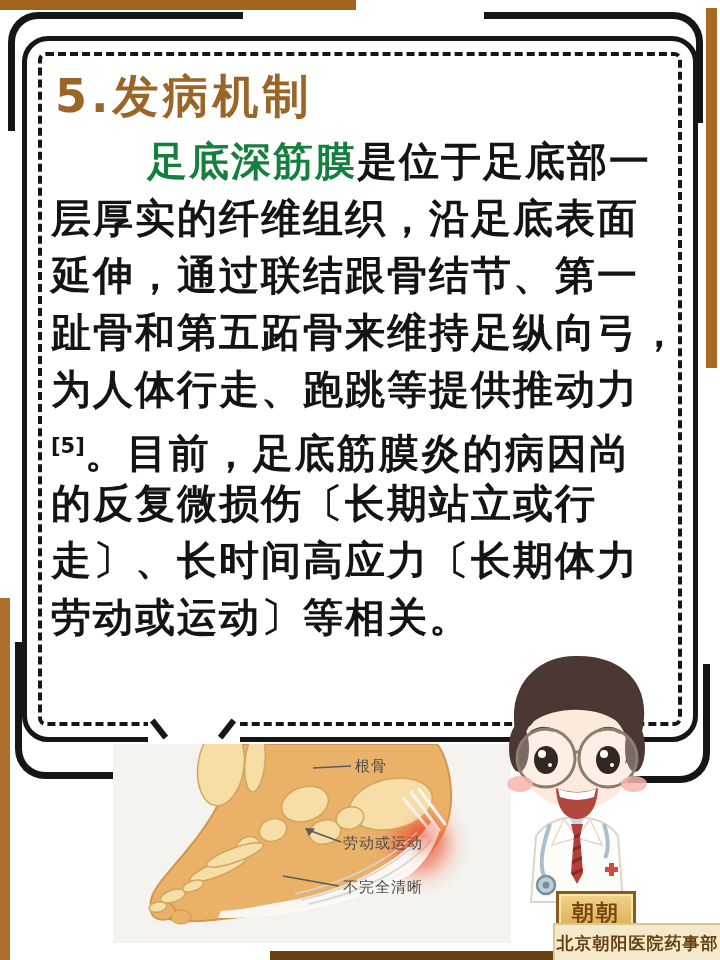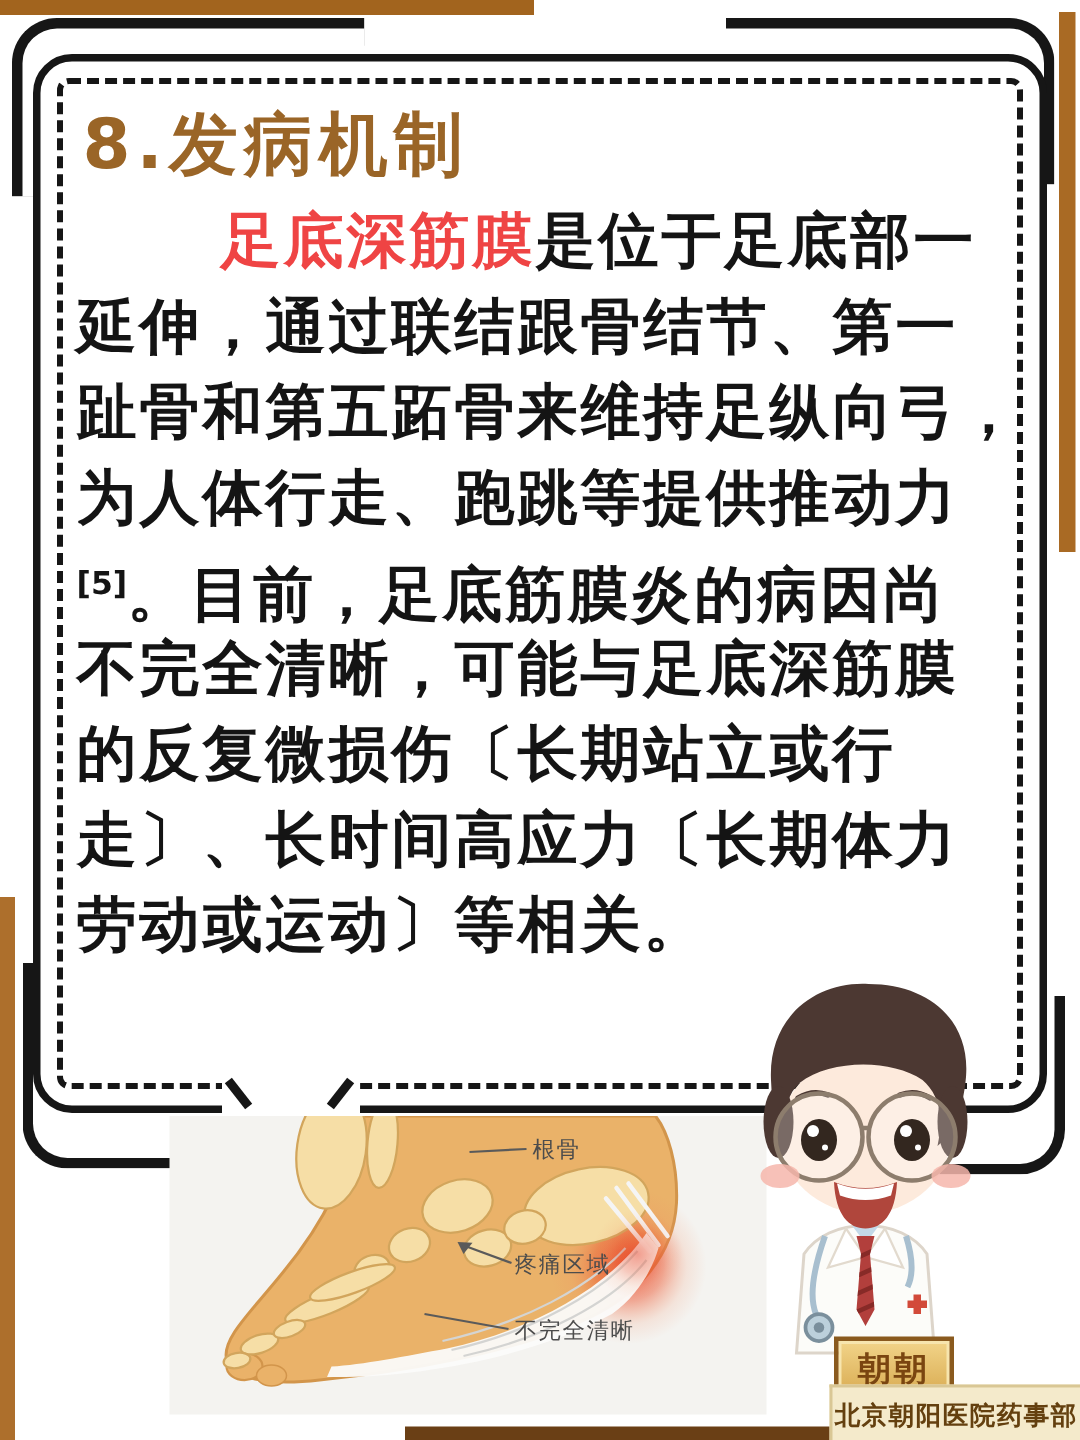--- a/index.html
+++ b/index.html
@@ -36,21 +36,21 @@
   .tail::before{left:8px;transform:rotate(-38deg);}
   .tail::after{right:10px;transform:rotate(38deg);}
 
   
   .title{position:absolute;left:55px;top:66px;z-index:4;font-size:46px;font-weight:bold;
          color:#9a6527;letter-spacing:4px;}
   .para{position:absolute;left:51px;top:133px;width:622px;z-index:4;
         font-size:40px;font-weight:bold;color:#141414;letter-spacing:2px;}
   .para .line{height:57px;line-height:57px;white-space:nowrap;}
   .para .indent{padding-left:96px;}
-  .para .red{color:#ef4444;margin-top:12px;}
+  .para .red{color:#15803d;margin-top:12px;}
   .para .sup{font-size:21px;vertical-align:14px;letter-spacing:0;}
 
   
   .fig{position:absolute;left:113px;top:744px;width:398px;height:199px;background:#f4f3f0;z-index:5;}
   .fig svg{position:absolute;left:0;top:0;}
   .fig-label{position:absolute;font-size:15px;color:#4c4c4c;letter-spacing:1px;white-space:nowrap;}
   .lbl-heel{left:242px;top:13px;}
   .lbl-pain{left:230px;top:90px;}
   .lbl-fascia{left:230px;top:134px;}
 
@@ -80,28 +80,28 @@
   <div class="bracket bk-tl"></div>
   <div class="bracket bk-tr"></div>
   <div class="bracket bk-bl"></div>
   <div class="bracket bk-br"></div>
 
   <div class="card">
     <div class="dashed"></div>
   </div>
   <div class="tail"></div>
 
-  <div class="title">8.发病机制</div>
+  <div class="title">5.发病机制</div>
   <div class="para">
       <div class="line indent"><span class="red">足底深筋膜</span><span>是位于足底部一</span></div>
+      <div class="line"><span>层厚实的纤维组织，沿足底表面</span></div>
       <div class="line"><span>延伸，通过联结跟骨结节、第一</span></div>
       <div class="line"><span>趾骨和第五跖骨来维持足纵向弓，</span></div>
       <div class="line"><span>为人体行走、跑跳等提供推动力</span></div>
       <div class="line"><span class="sup">[5]</span><span>。目前，足底筋膜炎的病因尚</span></div>
-      <div class="line"><span>不完全清晰，可能与足底深筋膜</span></div>
       <div class="line"><span>的反复微损伤〔长期站立或行</span></div>
       <div class="line"><span>走〕、长时间高应力〔长期体力</span></div>
       <div class="line"><span>劳动或运动〕等相关。</span></div>
     </div>
 
   <div class="fig">
     <svg width="398" height="192" viewBox="0 0 398 192">
       <defs>
         <radialGradient id="painGrad" cx="50%" cy="50%" r="50%">
           <stop offset="0%" stop-color="#e8442a" stop-opacity="0.9"></stop>
@@ -153,21 +153,21 @@
       <circle cx="312" cy="92" r="30" fill="url(#painGrad)" opacity="0.55"></circle>
 
       <g stroke="#5a5a5a" stroke-width="1.5">
         <line x1="238" y1="22" x2="200" y2="24"></line>
         <line x1="228" y1="98" x2="198" y2="87"></line>
         <polygon points="192,84 202,84.5 196,92" fill="#5a5a5a" stroke="none"></polygon>
         <line x1="226" y1="142" x2="170" y2="132"></line>
       </g>
     </svg>
     <div class="fig-label lbl-heel">根骨</div>
-    <div class="fig-label lbl-pain">疼痛区域</div>
+    <div class="fig-label lbl-pain">劳动或运动</div>
     <div class="fig-label lbl-fascia">不完全清晰</div>
   </div>
 
   <div class="doctor">
     <svg width="186" height="262" viewBox="0 0 186 262">
       <defs>
         <clipPath id="tieClip">
             <path d="M87,176 L99,176 L96,188 L99,225 L93,236 L87,225 L90,188 Z"></path>
           </clipPath>
       </defs>

